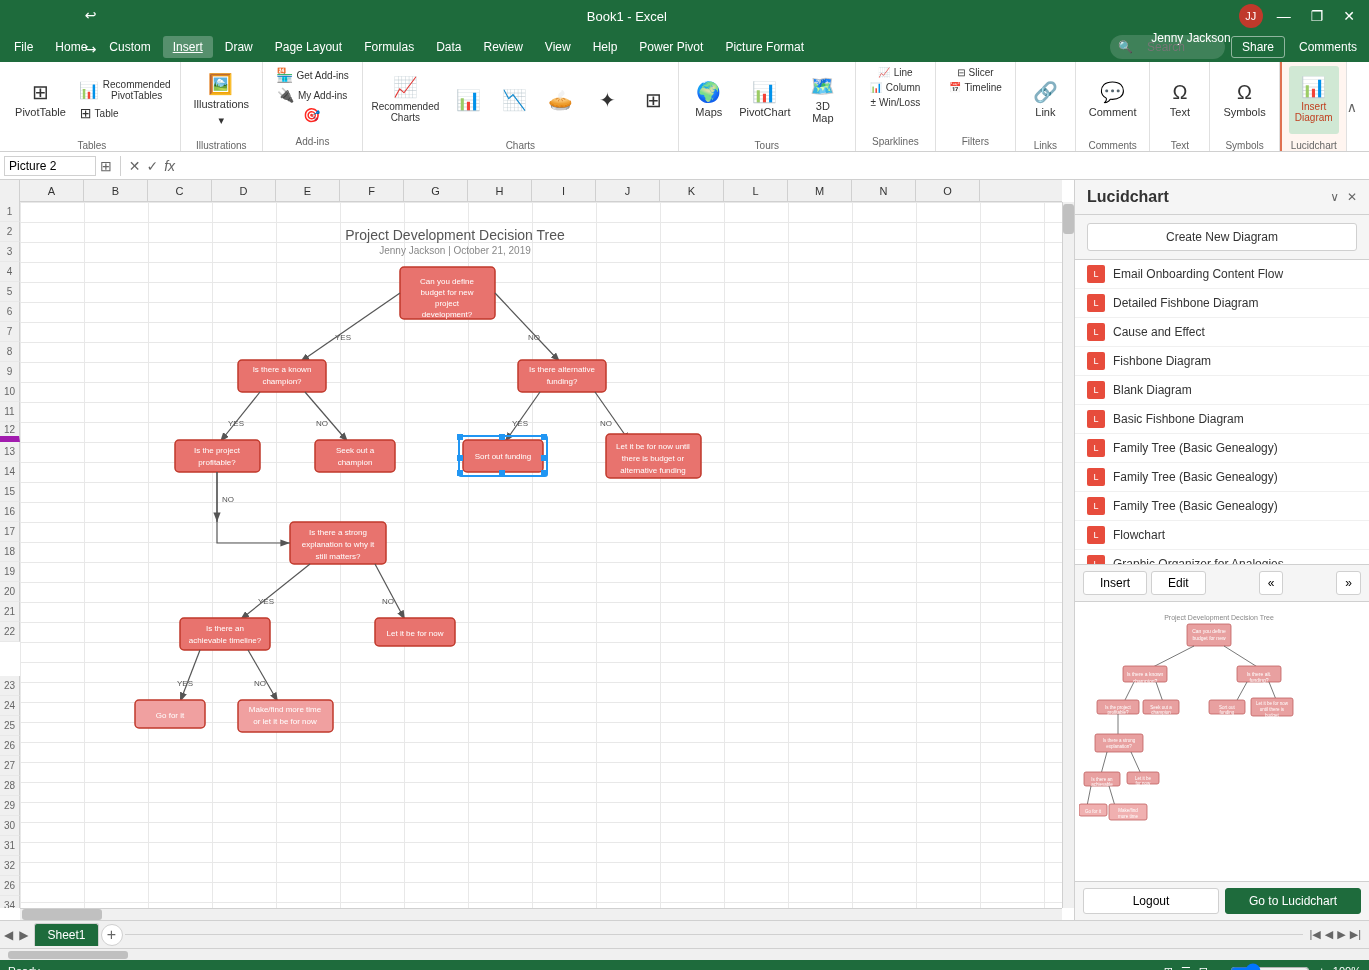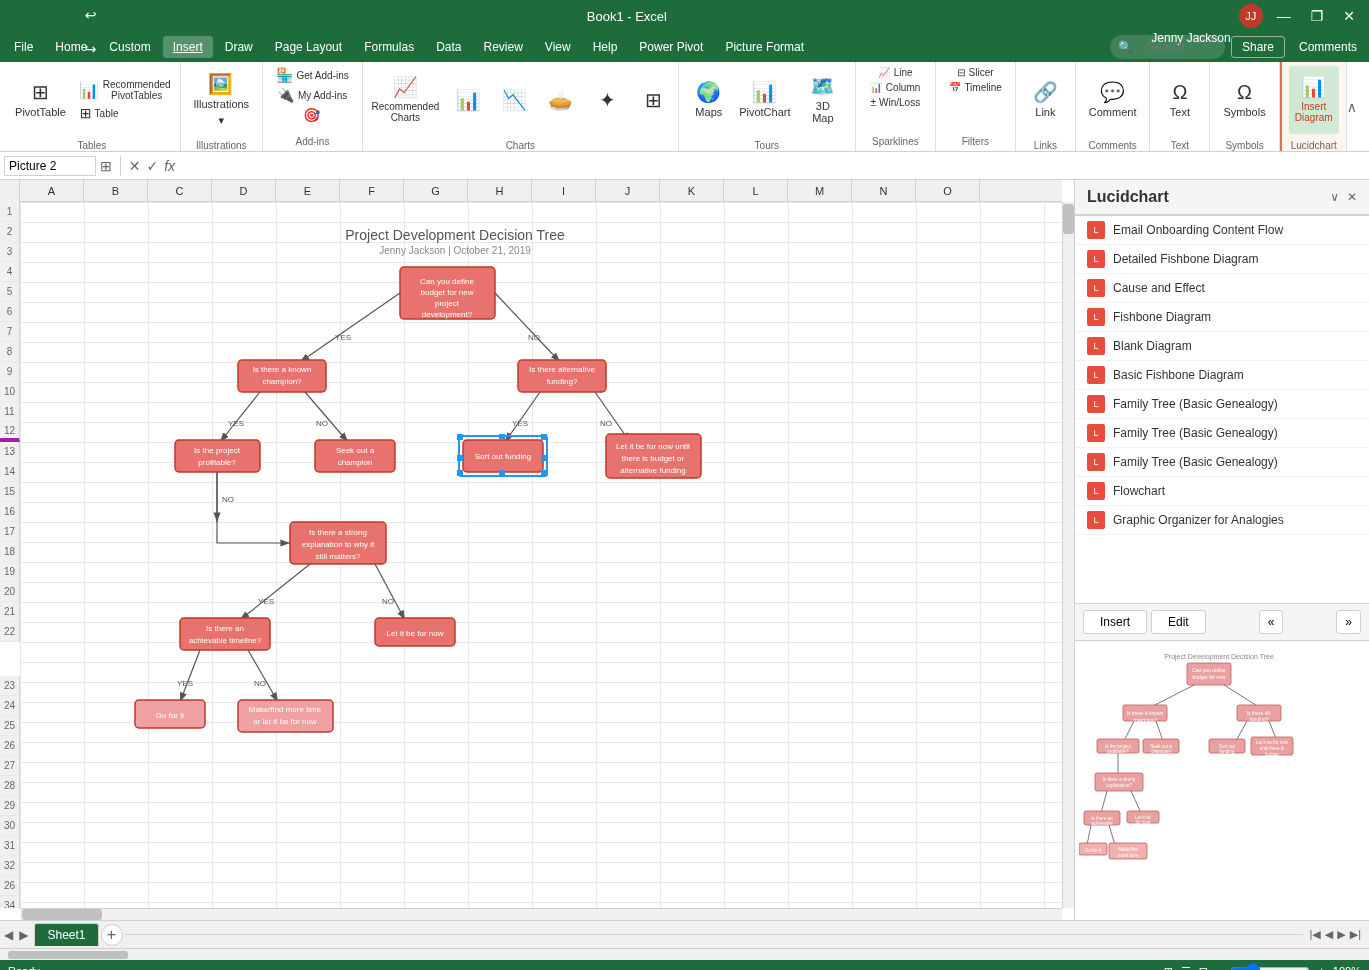--- a/index.html
+++ b/index.html
@@ -624,21 +624,21 @@
           <div style="height:20px;background:#f0f0f0;border-right:1px solid #d0d0d0;border-bottom:1px solid #e8e8e8;display:flex;align-items:center;justify-content:center;font-size:10px;color:#666;">2</div>
           <div style="height:20px;background:#f0f0f0;border-right:1px solid #d0d0d0;border-bottom:1px solid #e8e8e8;display:flex;align-items:center;justify-content:center;font-size:10px;color:#666;">3</div>
           <div style="height:20px;background:#f0f0f0;border-right:1px solid #d0d0d0;border-bottom:1px solid #e8e8e8;display:flex;align-items:center;justify-content:center;font-size:10px;color:#666;">4</div>
           <div style="height:20px;background:#f0f0f0;border-right:1px solid #d0d0d0;border-bottom:1px solid #e8e8e8;display:flex;align-items:center;justify-content:center;font-size:10px;color:#666;">5</div>
           <div style="height:20px;background:#f0f0f0;border-right:1px solid #d0d0d0;border-bottom:1px solid #e8e8e8;display:flex;align-items:center;justify-content:center;font-size:10px;color:#666;">6</div>
           <div style="height:20px;background:#f0f0f0;border-right:1px solid #d0d0d0;border-bottom:1px solid #e8e8e8;display:flex;align-items:center;justify-content:center;font-size:10px;color:#666;">7</div>
           <div style="height:20px;background:#f0f0f0;border-right:1px solid #d0d0d0;border-bottom:1px solid #e8e8e8;display:flex;align-items:center;justify-content:center;font-size:10px;color:#666;">8</div>
           <div style="height:20px;background:#f0f0f0;border-right:1px solid #d0d0d0;border-bottom:1px solid #e8e8e8;display:flex;align-items:center;justify-content:center;font-size:10px;color:#666;">9</div>
           <div style="height:20px;background:#f0f0f0;border-right:1px solid #d0d0d0;border-bottom:1px solid #e8e8e8;display:flex;align-items:center;justify-content:center;font-size:10px;color:#666;">10</div>
           <div style="height:20px;background:#f0f0f0;border-right:1px solid #d0d0d0;border-bottom:1px solid #e8e8e8;display:flex;align-items:center;justify-content:center;font-size:10px;color:#666;">11</div>
-          <div style="height:20px;background:#f0f0f0;border-right:1px solid #d0d0d0;border-bottom:4px solid #a21caf;display:flex;align-items:center;justify-content:center;font-size:10px;color:#666;">12</div>
+          <div style="height:20px;background:#f0f0f0;border-right:1px solid #d0d0d0;border-bottom:6px solid #a21caf;display:flex;align-items:center;justify-content:center;font-size:10px;color:#666;">12</div>
           <div style="height:20px;background:#f0f0f0;border-right:1px solid #d0d0d0;border-bottom:1px solid #e8e8e8;display:flex;align-items:center;justify-content:center;font-size:10px;color:#666;">13</div>
           <div style="height:20px;background:#f0f0f0;border-right:1px solid #d0d0d0;border-bottom:1px solid #e8e8e8;display:flex;align-items:center;justify-content:center;font-size:10px;color:#666;">14</div>
           <div style="height:20px;background:#f0f0f0;border-right:1px solid #d0d0d0;border-bottom:1px solid #e8e8e8;display:flex;align-items:center;justify-content:center;font-size:10px;color:#666;">15</div>
           <div style="height:20px;background:#f0f0f0;border-right:1px solid #d0d0d0;border-bottom:1px solid #e8e8e8;display:flex;align-items:center;justify-content:center;font-size:10px;color:#666;">16</div>
           <div style="height:20px;background:#f0f0f0;border-right:1px solid #d0d0d0;border-bottom:1px solid #e8e8e8;display:flex;align-items:center;justify-content:center;font-size:10px;color:#666;">17</div>
           <div style="height:20px;background:#f0f0f0;border-right:1px solid #d0d0d0;border-bottom:1px solid #e8e8e8;display:flex;align-items:center;justify-content:center;font-size:10px;color:#666;">18</div>
           <div style="height:20px;background:#f0f0f0;border-right:1px solid #d0d0d0;border-bottom:1px solid #e8e8e8;display:flex;align-items:center;justify-content:center;font-size:10px;color:#666;">19</div>
           <div style="height:20px;background:#f0f0f0;border-right:1px solid #d0d0d0;border-bottom:1px solid #e8e8e8;display:flex;align-items:center;justify-content:center;font-size:10px;color:#666;">20</div>
           <div style="height:20px;background:#f0f0f0;border-right:1px solid #d0d0d0;border-bottom:1px solid #e8e8e8;display:flex;align-items:center;justify-content:center;font-size:10px;color:#666;">21</div>
           <div style="height:20px;background:#f0f0f0;border-right:1px solid #d0d0d0;border-bottom:1px solid #e8e8e8;display:flex;align-items:center;justify-content:center;font-size:10px;color:#666;">22</div>
@@ -778,20 +778,21 @@
 
   <div class="lucidchart-panel">
     <div class="lucidchart-header">
       <span class="lucidchart-title">Lucidchart</span>
       <div class="lucidchart-header-icons">
         <span style="cursor:pointer;">∨</span>
         <span style="cursor:pointer;">✕</span>
       </div>
     </div>
 
+    <button class="create-new-btn">Create New Diagram</button>
 
     <div class="diagram-list">
       <div class="diagram-item">
         <div class="diagram-item-icon">L</div>
         <span class="diagram-item-label">Email Onboarding Content Flow</span>
       </div>
       <div class="diagram-item">
         <div class="diagram-item-icon">L</div>
         <span class="diagram-item-label">Detailed Fishbone Diagram</span>
       </div>
@@ -910,20 +911,24 @@
           <text x="49" y="212" text-anchor="middle" font-size="4.5" fill="#fff">more time</text>
 
           <defs>
             <marker id="arrowSmall" markerWidth="4" markerHeight="3" refX="4" refY="1.5" orient="auto">
               <polygon points="0 0, 4 1.5, 0 3" fill="#555"></polygon>
             </marker>
           </defs>
         </svg>
       </div>
 
+      <div class="panel-footer">
+        <button class="footer-btn">Logout</button>
+        <button class="footer-btn" style="background:#1e6b3c;color:#fff;border-color:#1e6b3c;">Go to Lucidchart</button>
+      </div>
     </div>
   </div>
 </div>
 
 <div class="sheet-tabs-bar">
   <div class="sheet-tab-scroll">◀</div>
   <div class="sheet-tab-scroll">▶</div>
   <div class="sheet-tab">Sheet1</div>
   <div class="sheet-tab-add">
     <span>+</span>

